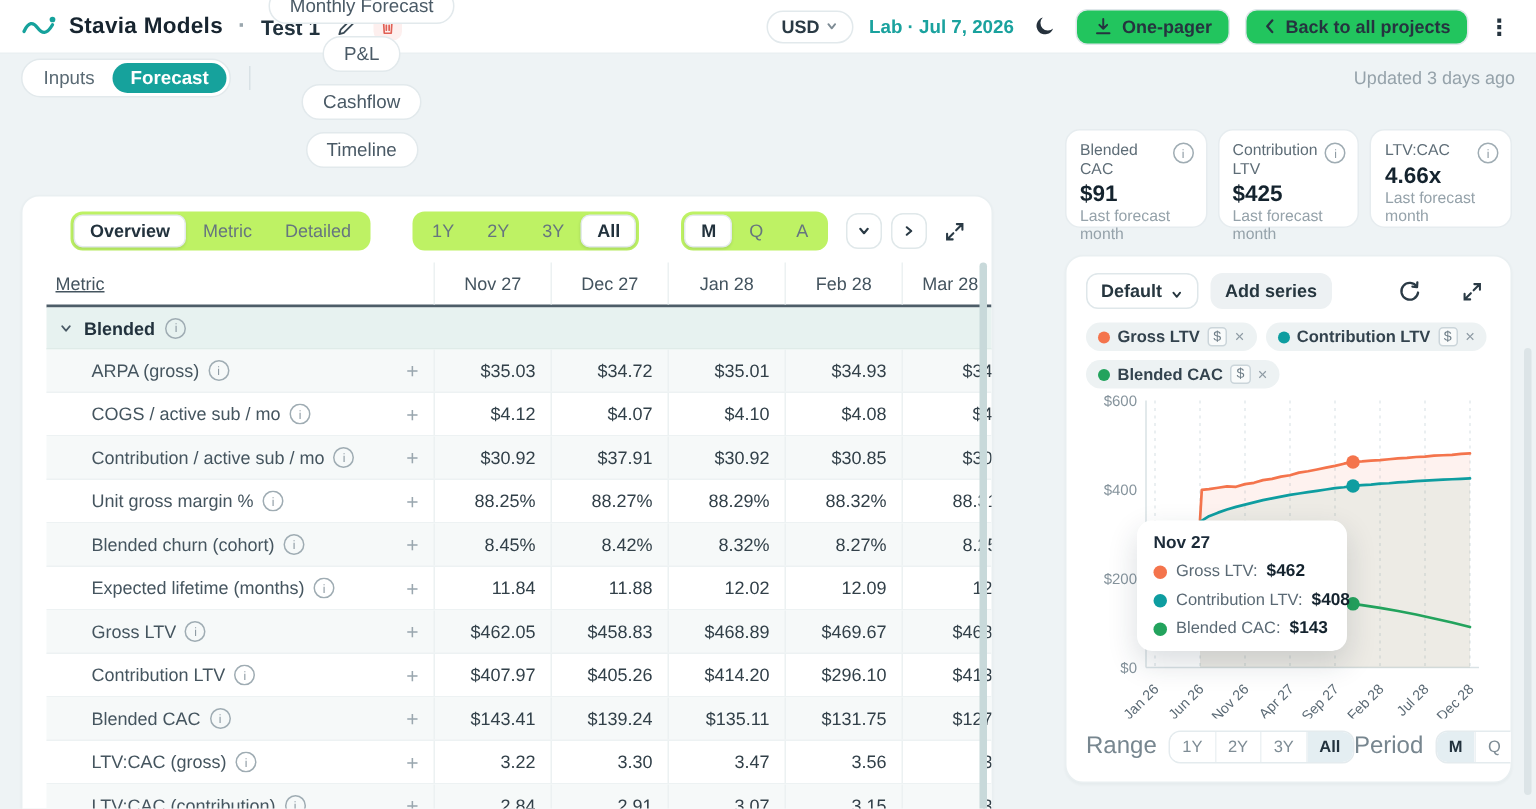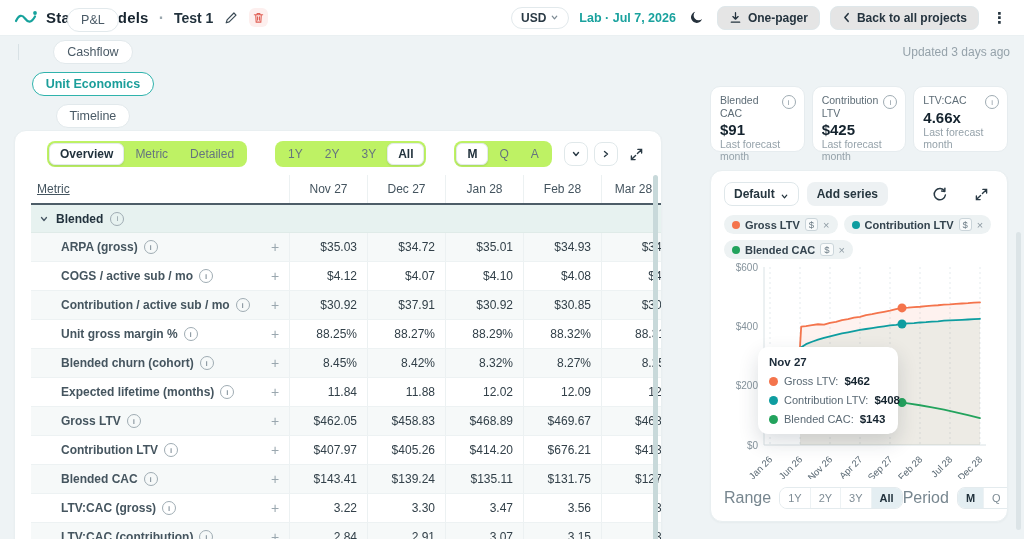--- a/index.html
+++ b/index.html
@@ -17,21 +17,21 @@
   .app-title{font-size:15px;font-weight:700;color:#17242F;letter-spacing:.2px;}
   .dot-sep{color:#9AA7AE;font-weight:700;margin:0 2px;}
   .project{font-size:14px;font-weight:700;color:#22323D;}
   .iconbtn{border:none;background:transparent;padding:3px;border-radius:6px;
            display:flex;align-items:center;color:#3A4A55;}
   .iconbtn.trash{background:#FDEFEE;}
   .top-right{display:flex;align-items:center;gap:10px;}
   .usd{display:flex;align-items:center;gap:4px;background:#fff;border:1px solid #E2E9EC;
        border-radius:12px;padding:3px 9px;font-size:12px;font-weight:700;color:#2A3A45;}
   .lab{font-size:12.5px;font-weight:700;color:#1AA29E;white-space:nowrap;}
-  .btn{display:flex;align-items:center;gap:6px;background:#e5e5e5;border:1px solid #DFE7EA;
+  .btn{display:flex;align-items:center;gap:6px;background:#22c55e;border:1px solid #DFE7EA;
        border-radius:8px;padding:4px 11px;font-size:12px;font-weight:700;color:#25343F;
        white-space:nowrap;}
   .kebab{font-size:15px;font-weight:700;color:#25343F;letter-spacing:0;}
 
   
   .tabrow{position:absolute;left:0;top:38px;width:1024px;height:28px;display:flex;
           align-items:center;padding:0 14px;box-sizing:border-box;gap:8px;}
   .mode-group{display:flex;align-items:center;background:#fff;border:1px solid #E2E9EC;
               border-radius:14px;padding:2px;}
   .mode-item{border:none;background:transparent;padding:3px 12px;font-size:12.5px;
@@ -71,21 +71,21 @@
   .col-plus{width:28px;flex:0 0 auto;text-align:center;color:#9AA7AF;}
   .col-val{width:78px;flex:0 0 auto;box-sizing:border-box;}
   .hrow .col-val{text-align:center;border-left:1px solid #ECF1F2;height:100%;
                  display:flex;align-items:center;justify-content:center;}
   .grow{display:flex;height:28px;align-items:center;background:#E7F2F0;
         border-bottom:1px solid #DFEBE8;width:648px;gap:7px;padding-left:8px;box-sizing:border-box;}
   .grow .glabel{font-weight:700;color:#22323D;}
   .trow{display:flex;height:28px;align-items:center;border-bottom:1px solid #EDF2F3;}
   .trow.alt{background:#F6F9F9;}
   .trow .name{width:230px;flex:0 0 auto;padding-left:30px;box-sizing:border-box;color:#45555F;
-              display:flex;align-items:center;gap:6px;white-space:nowrap;overflow:hidden;font-weight:bold;}
+              display:flex;align-items:center;gap:6px;white-space:nowrap;overflow:hidden;}
   .trow .col-val{text-align:right;padding-right:10px;color:#324049;border-left:1px solid #ECF1F2;
                  height:100%;display:flex;align-items:center;justify-content:flex-end;box-sizing:border-box;}
   .trow .col-val:last-child,.hrow .col-val:last-child{padding-right:14px;}
   .plusbtn{border:none;background:transparent;color:#9AA7AF;font-size:14px;line-height:1;padding:0;}
   .info{display:inline-flex;align-items:center;justify-content:center;width:12px;height:12px;
         border:1px solid #9FACB3;border-radius:50%;font-size:8px;color:#8B98A1;flex:0 0 auto;
         font-style:normal;}
   .tbl-scroll{position:absolute;right:3px;top:44px;width:5px;height:372px;background:#C8D9DA;
               border-radius:3px;}
 
@@ -185,26 +185,29 @@
         </svg>
         <span>Back to all projects</span>
       </button>
       <button class="iconbtn">
         <span class="kebab">⋮</span>
       </button>
     </div>
   </header>
 
   <nav class="tabrow">
+    <div class="mode-group" id="mode-group">
+        <button class="mode-item">Inputs</button>
+        <button class="mode-item active">Forecast</button>
+      </div>
     <div class="vdiv"></div>
     <div class="sec-tabs" id="sec-tabs">
         <button class="pill">Monthly Forecast</button>
         <button class="pill">P&amp;L</button>
         <button class="pill">Cashflow</button>
-        <button class="pill active">Unit Economics</button>
         <button class="pill">Timeline</button>
       </div>
     <span class="updated">Updated 3 days ago</span>
   </nav>
 
 
   <section class="table-card">
     <div class="controls">
       <div class="segA" id="view-seg">
           <button class="active">Overview</button>
@@ -343,21 +346,21 @@
         </div>
         <div class="trow">
           <div class="name">
             <span>Contribution LTV</span>
             <span class="info">i</span>
           </div>
           <div class="col-plus"><button class="plusbtn">+</button></div>
           <div class="col-val">$407.97</div>
           <div class="col-val">$405.26</div>
           <div class="col-val">$414.20</div>
-          <div class="col-val">$676.21</div>
+          <div class="col-val">$296.10</div>
           <div class="col-val">$413.</div>
         </div>
         <div class="trow alt">
           <div class="name">
             <span>Blended CAC</span>
             <span class="info">i</span>
           </div>
           <div class="col-plus"><button class="plusbtn">+</button></div>
           <div class="col-val">$143.41</div>
           <div class="col-val">$139.24</div>

